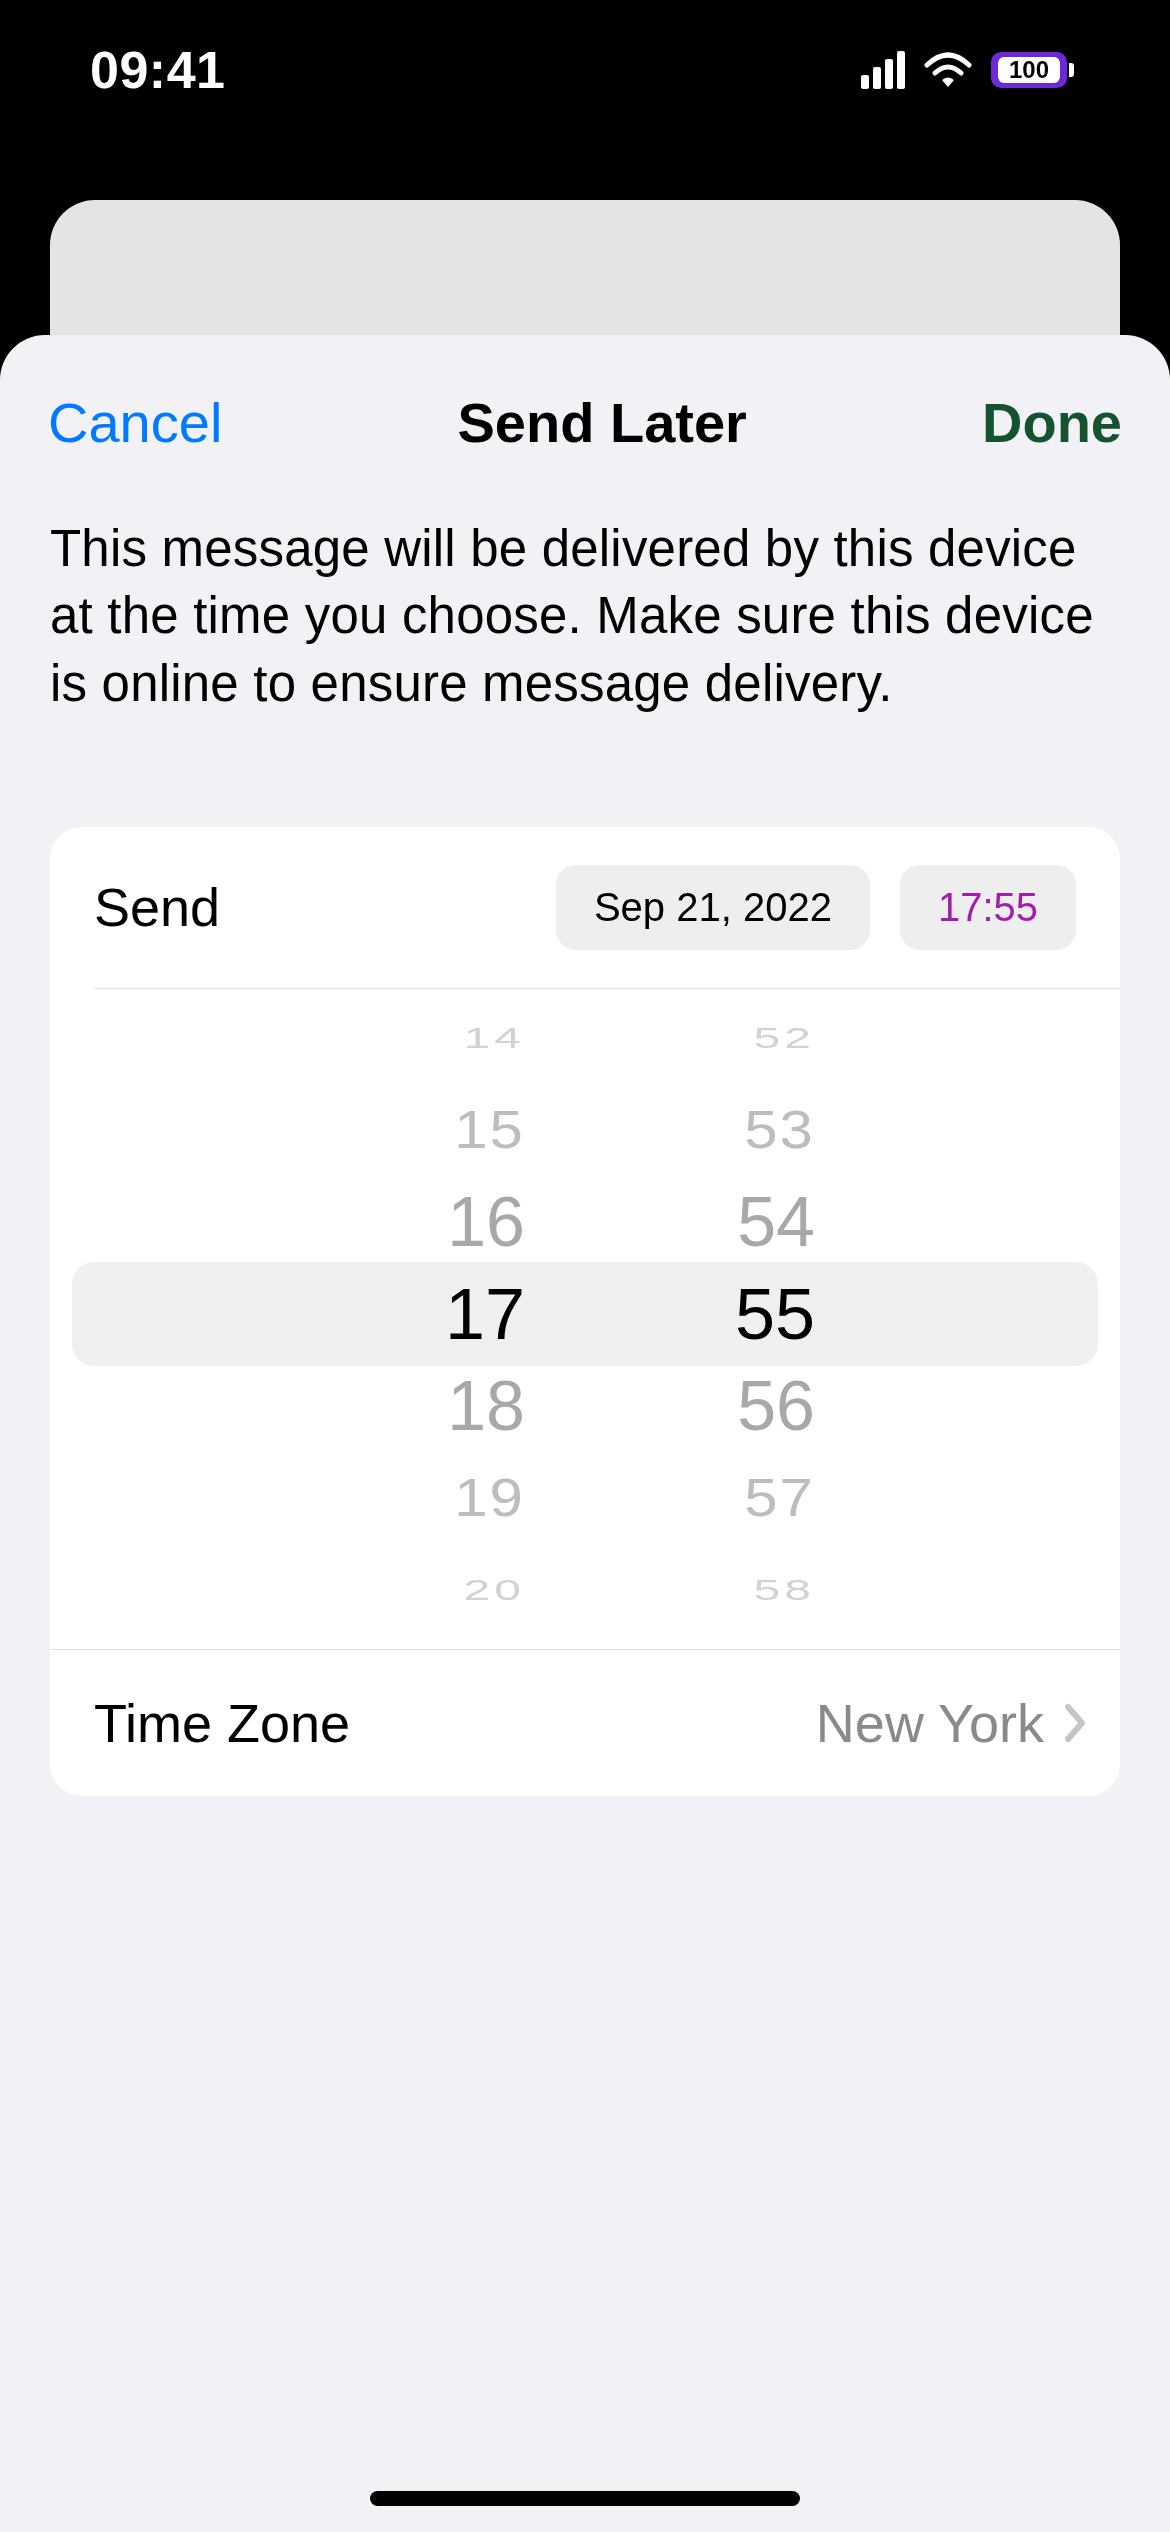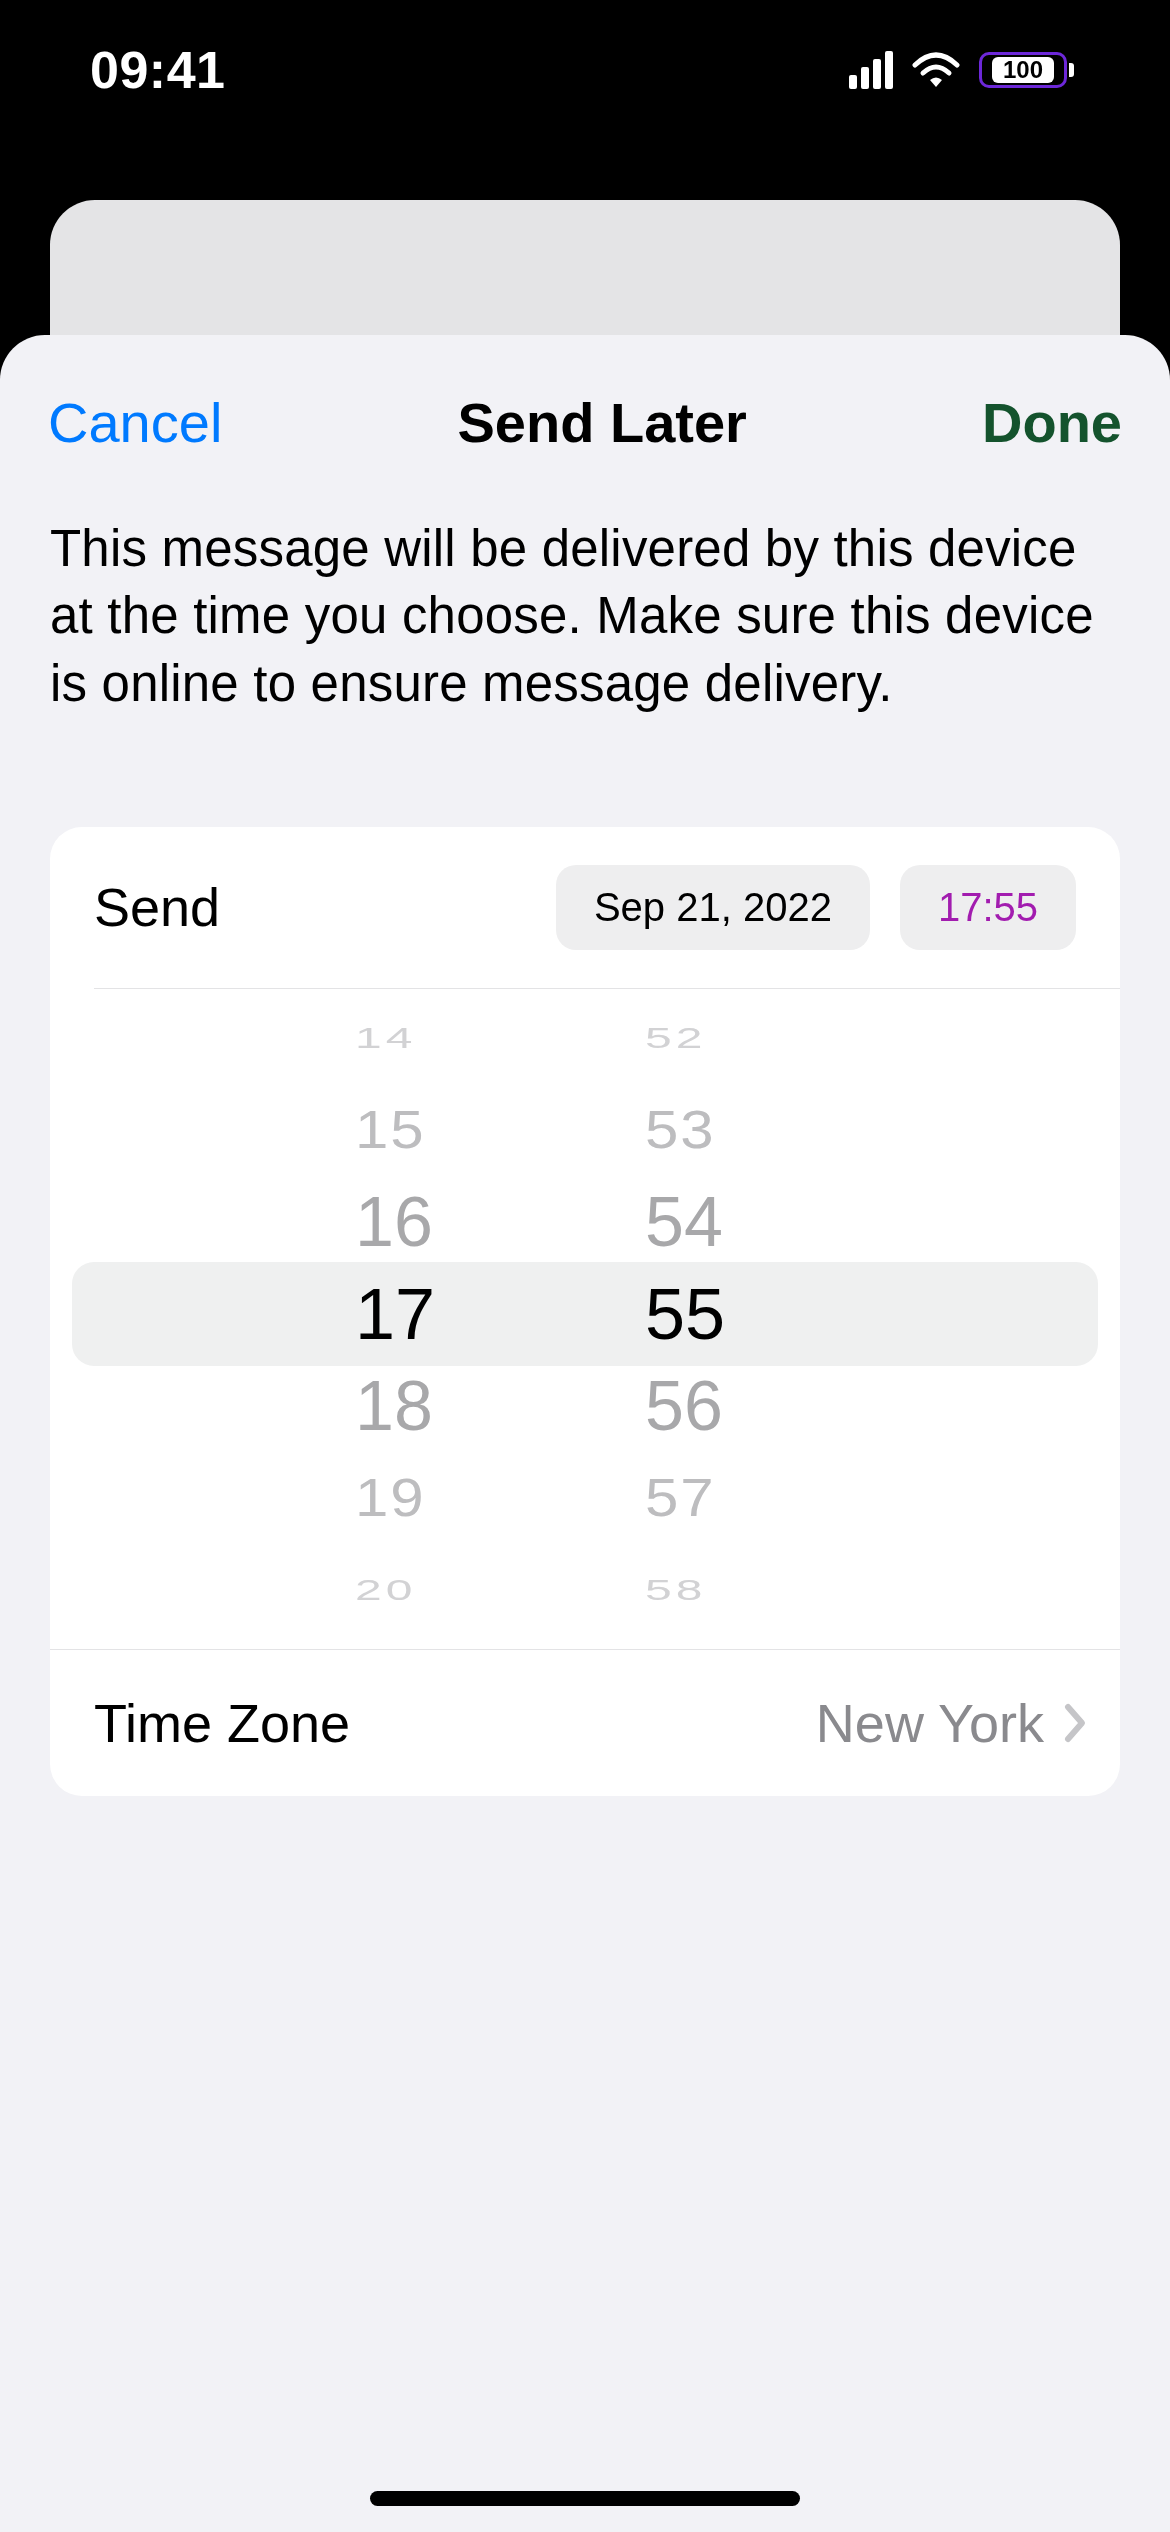--- a/index.html
+++ b/index.html
@@ -14,21 +14,21 @@
   .status-time { font-size: 52px; font-weight: 600; letter-spacing: 0.5px; }
   .status-icons { display: flex; align-items: center; gap: 18px; }
   .signal-bars { display: flex; align-items: flex-end; gap: 4px; }
   .signal-bars span { width: 8px; background:#fff; border-radius: 2px; display:block; }
   .signal-bars span:nth-child(1){height:14px;}
   .signal-bars span:nth-child(2){height:22px;}
   .signal-bars span:nth-child(3){height:30px;}
   .signal-bars span:nth-child(4){height:38px;}
   .wifi { width: 50px; height: 38px; }
   .battery { display:flex; align-items:center; }
-  .battery-body { width: 88px; height: 36px; border: 3px solid #6d28d9; border-radius: 10px; display:flex; align-items:center; justify-content:center; }
+  .battery-body { width: 76px; height: 36px; border: 7px solid #6d28d9; border-radius: 10px; display:flex; align-items:center; justify-content:center; }
   .battery-text { font-size: 24px; font-weight: 700; color:#000; background:#fff; border-radius:6px; width:62px; height:26px; display:flex; align-items:center; justify-content:center; }
   .battery-tip { width: 5px; height: 14px; background:#fff; border-radius: 0 3px 3px 0; margin-left:2px; }
 
   
   .behind-card {
     position: absolute; top: 200px; left: 50px; right: 50px; height: 200px;
     background: #e4e4e6; border-radius: 45px 45px 0 0;
   }
 
   
@@ -74,21 +74,21 @@
   .picker-wrap { position: relative; height: 610px; margin: 20px 22px 30px 22px; overflow: hidden; }
   .picker-highlight {
     position: absolute; left: 0; right: 0; top: 50%; transform: translateY(-50%);
     height: 104px; background: #eff0f0; border-radius: 22px; z-index: 0;
   }
   .picker-columns {
     position: relative; z-index: 1; display: flex; justify-content: center; gap: 120px;
     height: 100%;
   }
   .picker-col { width: 170px; position: relative; }
-  .picker-list { position: absolute; left:0; right:0; top: 50%; transform: translateY(-50%); display:flex; flex-direction:column; align-items:flex-start; }
+  .picker-list { position: absolute; left:0; right:0; top: 50%; transform: translateY(-50%); display:flex; flex-direction:column; align-items:flex-end; }
   .picker-item {
     font-size: 70px; height: 92px; display:flex; align-items:center; justify-content:center;
     color: #a8a8aa; font-weight: 400;
   }
   .picker-item.sel { color: #000; font-size: 72px; }
   .picker-item.far1 { color:#bdbdbf; font-size:60px; transform: scaleY(0.88); letter-spacing: 2px;}
   .picker-item.far2 { color:#d2d2d4; font-size:48px; transform: scaleY(0.6); letter-spacing: 4px;}
 
   .tz-row {
     display:flex; align-items:center; justify-content:space-between;

